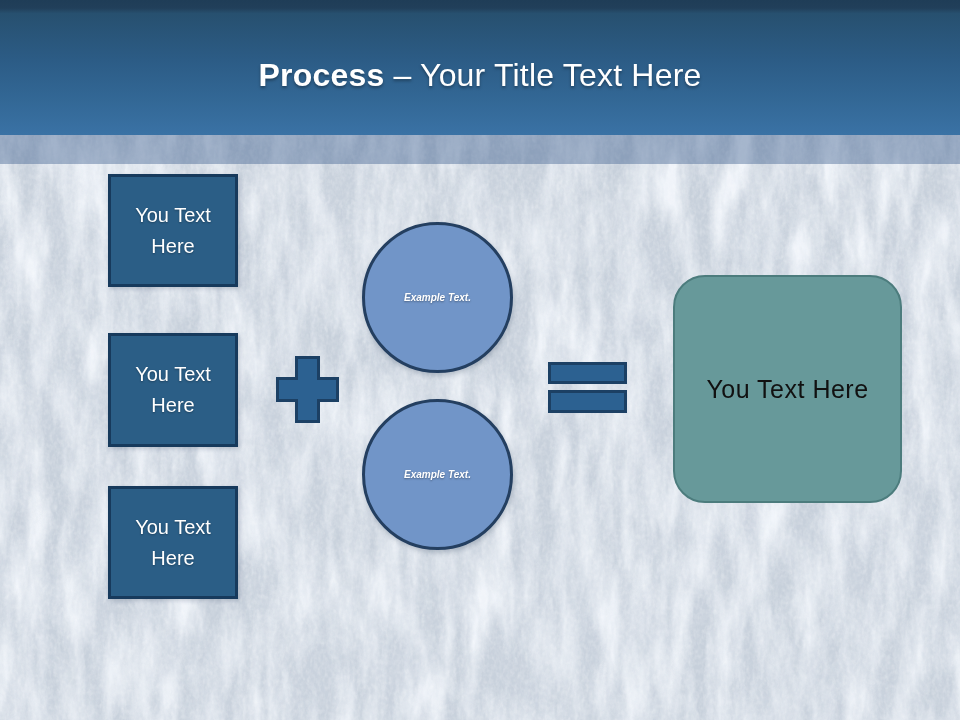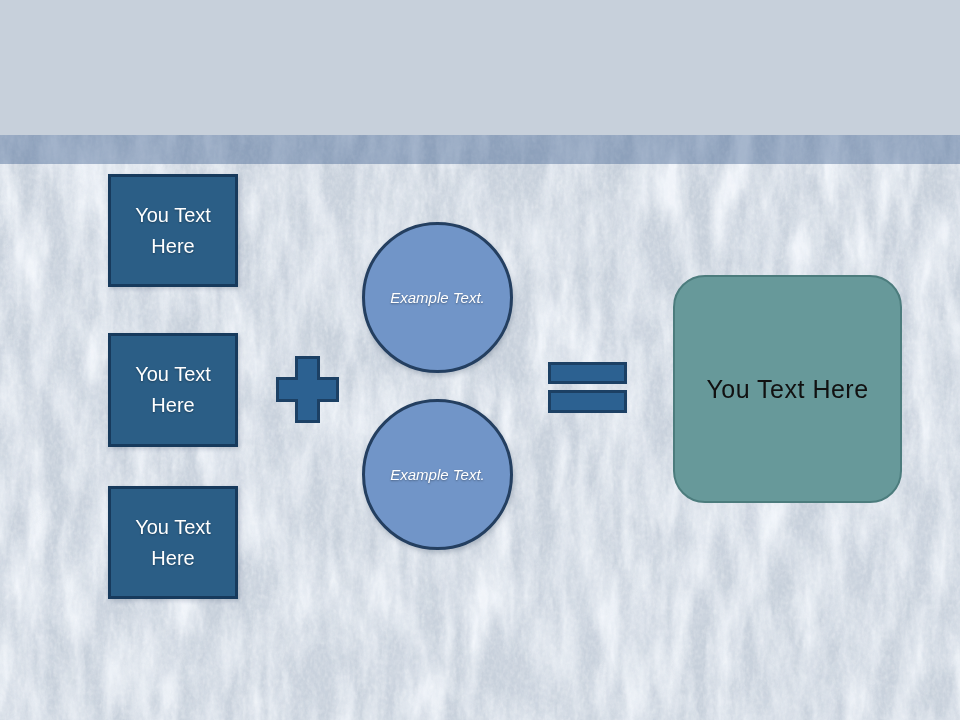--- a/index.html
+++ b/index.html
@@ -83,21 +83,21 @@
     background: #7195c8;
     border: 3px solid #243f60;
     display: flex; align-items: center; justify-content: center;
     text-align: center;
     box-shadow: 1px 3px 5px rgba(20, 40, 70, 0.22);
   }
   .circle-1 { top: 222px; }
   .circle-2 { top: 399px; }
   .circle span {
     display: block; width: 96px;
-    color: #ffffff; font-size: 15px; font-weight: 400; font-style: italic;
+    color: #ffffff; font-size: 10px; font-weight: 700; font-style: italic;
     line-height: 23px;
     text-shadow: 0 1px 2px rgba(0,0,0,0.35);
   }
 
   
   .result {
     position: absolute; left: 673px; top: 275px;
     width: 229px; height: 228px;
     box-sizing: border-box;
     background: #67999a;
@@ -131,20 +131,23 @@
       </filter>
     </defs>
     <rect width="960" height="585" fill="#c7d0db"></rect>
     <rect width="960" height="585" filter="url(#frostDark)" opacity="0.55"></rect>
     <rect width="960" height="585" filter="url(#frostStreaks)" opacity="0.85"></rect>
     <rect width="960" height="585" filter="url(#frostFine)" opacity="0.35"></rect>
   </svg>
 
   <div class="band"></div>
 
+  <div class="header">
+    <h1 class="title"><span class="title-bold">Process</span><span class="title-rest"> – Your Title Text Here</span></h1>
+  </div>
 
   <div class="step step-1">
     <span>You Text Here</span>
   </div>
   <div class="step step-2">
     <span>You Text Here</span>
   </div>
   <div class="step step-3">
     <span>You Text Here</span>
   </div>

